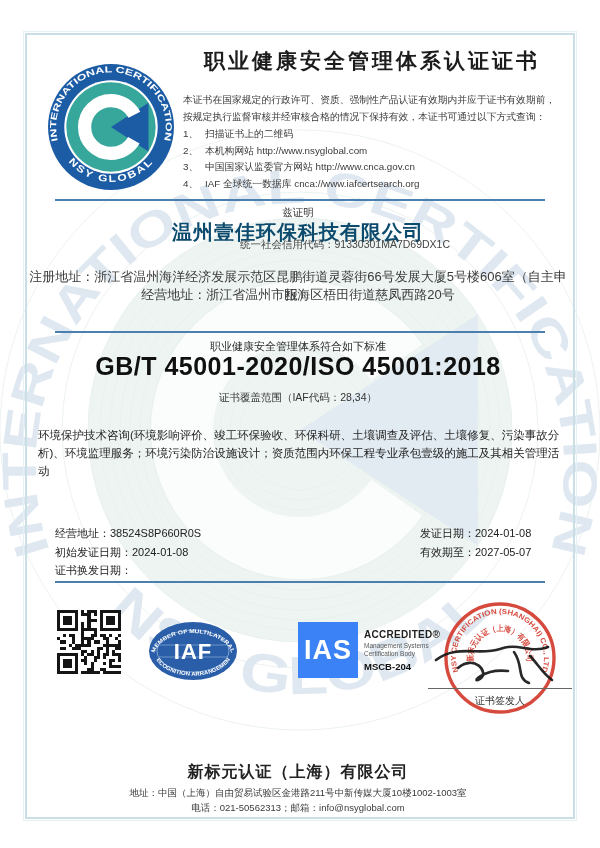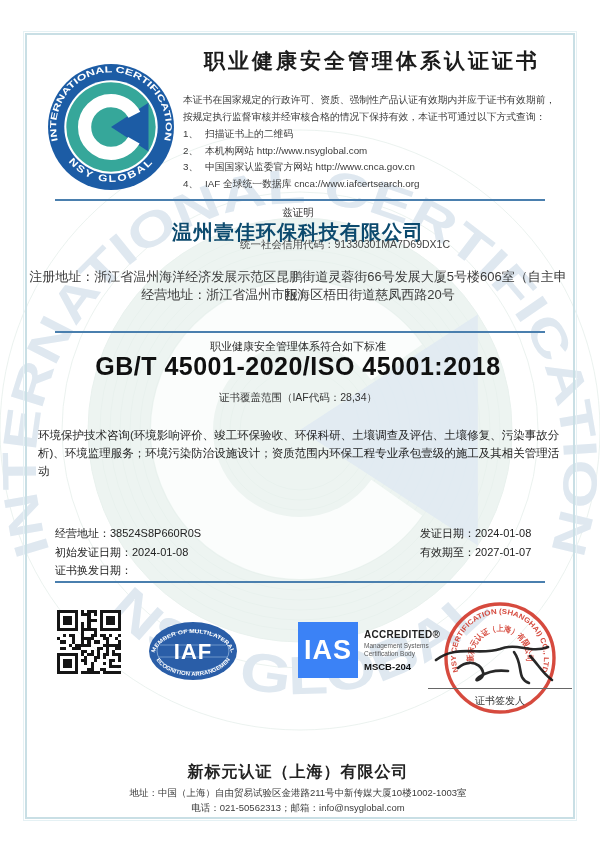--- a/index.html
+++ b/index.html
@@ -135,21 +135,21 @@
   <div class="abs ctr scope-lbl">证书覆盖范围（IAF代码：28,34）</div>
   <div class="abs scope">环境保护技术咨询(环境影响评价、竣工环保验收、环保科研、土壤调查及评估、土壤修复、污染事故分析)、环境监理服务；环境污染防治设施设计；资质范围内环保工程专业承包壹级的施工及其相关管理活动</div>
 
   <div class="abs det" style="left:55px;top:524px;">
     <div>经营地址：38524S8P660R0S</div>
     <div>初始发证日期：2024-01-08</div>
     <div>证书换发日期：</div>
   </div>
   <div class="abs det" style="left:420px;top:524px;">
     <div>发证日期：2024-01-08</div>
-    <div>有效期至：2027-01-07</div>
+    <div>有效期至：2027-05-07</div>
   </div>
 
   <div class="sep" style="top:581px;height:1.5px;"></div>
 
   <div class="abs qr"><svg width="64" height="64" viewBox="0 0 63 63" fill="#151515" shape-rendering="crispEdges">
         <rect x="0" y="0" width="21" height="21"></rect>
         <rect fill="#fff" x="3" y="3" width="15" height="15"></rect>
         <rect x="6" y="6" width="9" height="9"></rect>
         <rect x="42" y="0" width="21" height="21"></rect>
         <rect fill="#fff" x="45" y="3" width="15" height="15"></rect>

